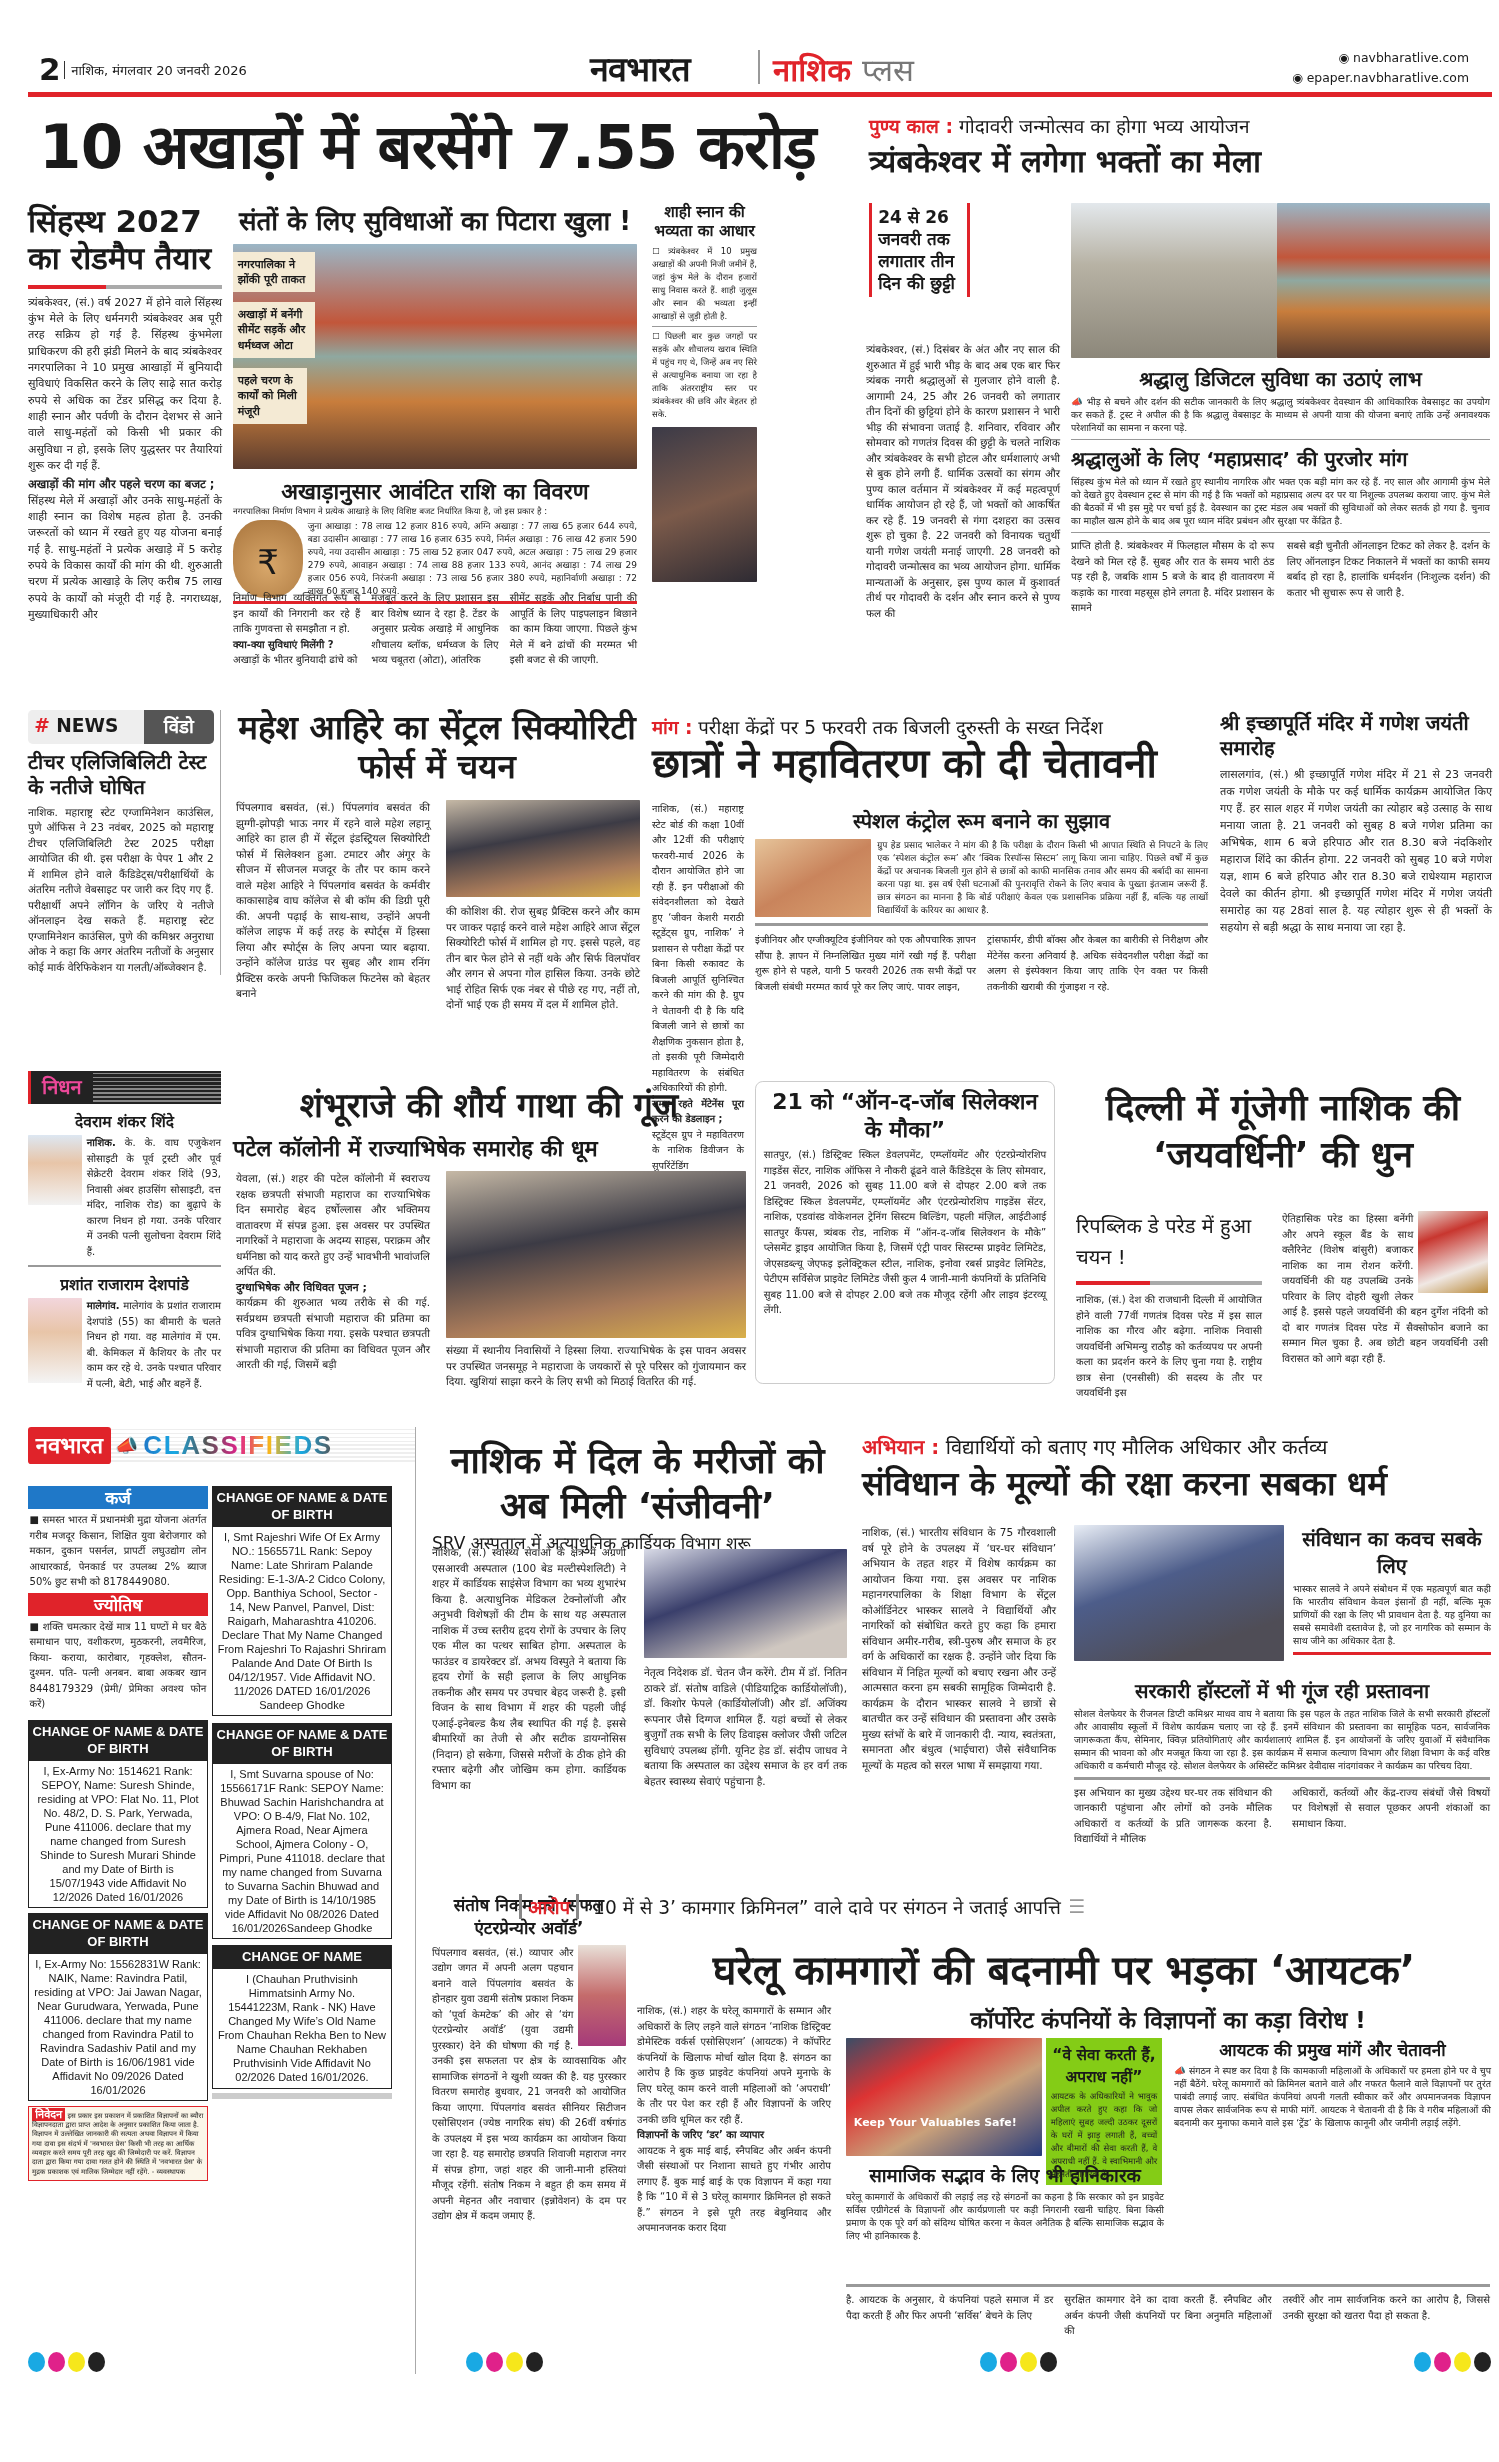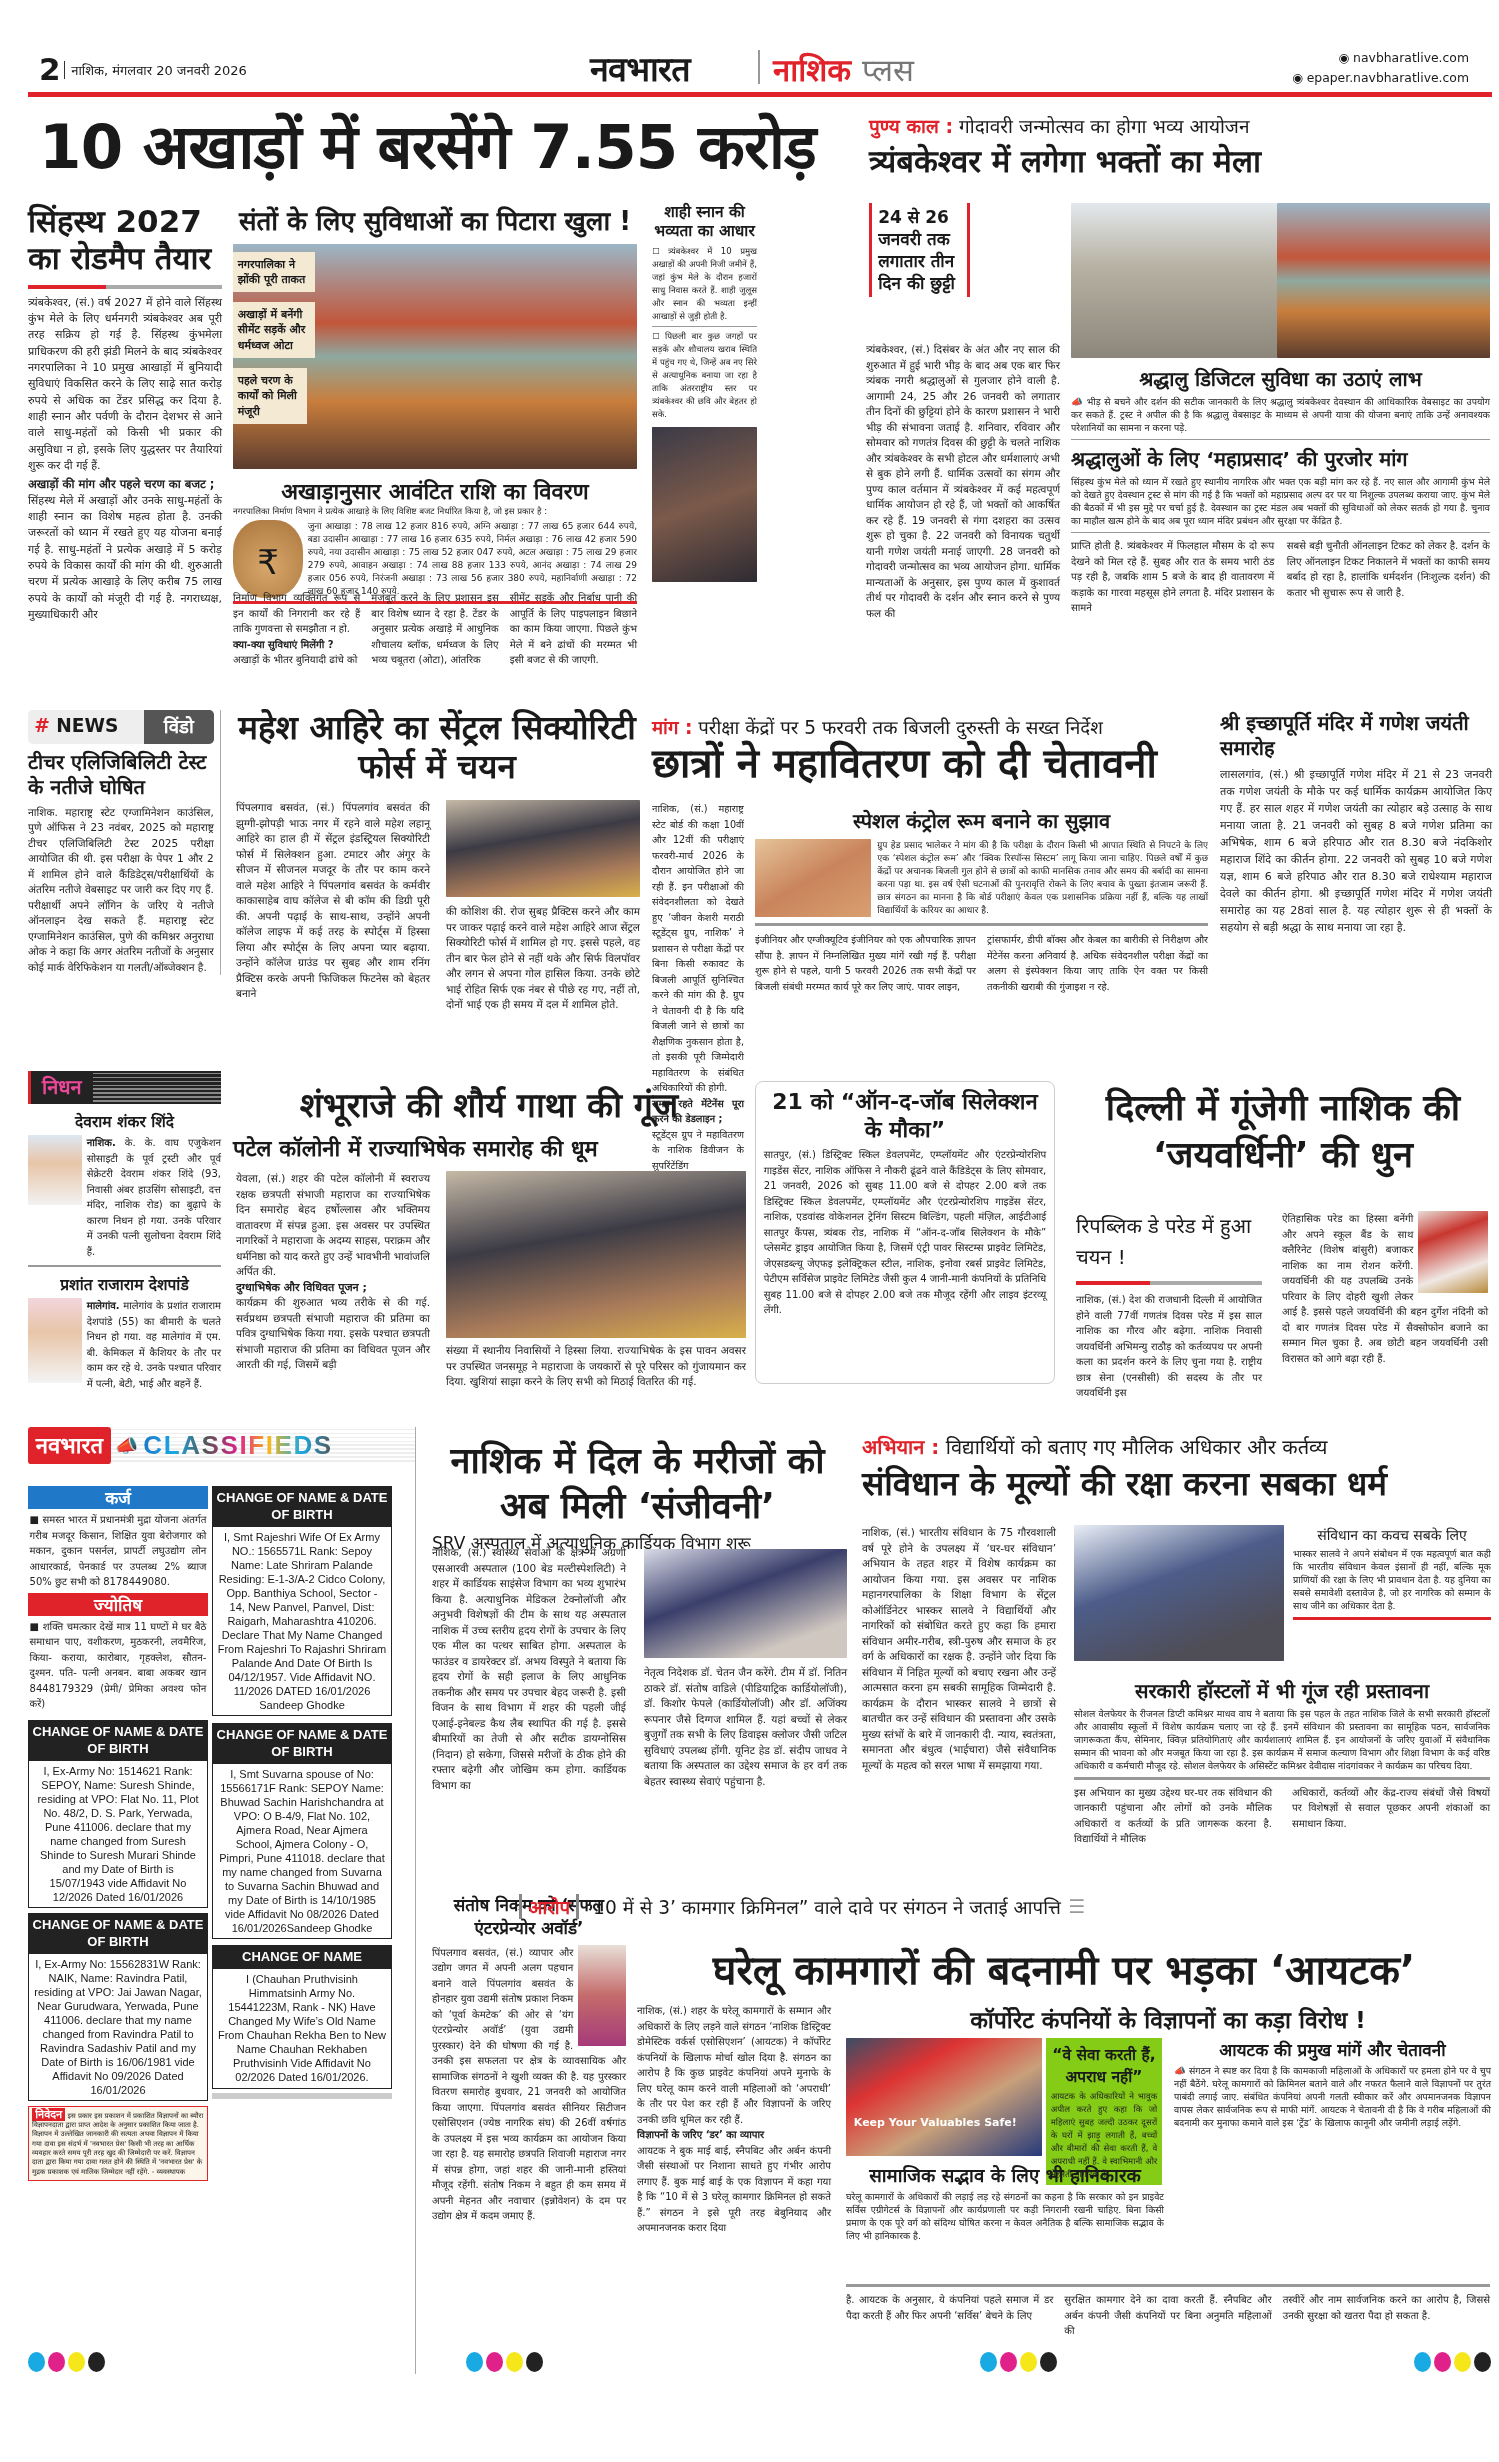--- a/index.html
+++ b/index.html
@@ -255,21 +255,21 @@
 <div class="abs img med" style="left:644px;top:1549px;width:203px;height:109px"></div>
 <p class="abs body" style="left:644px;top:1665px;width:203px;font-size:10.5px">नेतृत्व निदेशक डॉ. चेतन जैन करेंगे. टीम में डॉ. नितिन ठाकरे डॉ. संतोष वाडिले (पीडियाट्रिक कार्डियोलॉजी), डॉ. किशोर फेपले (कार्डियोलॉजी) और डॉ. अजिंक्य रूपनार जैसे दिग्गज शामिल हैं. यहां बच्चों से लेकर बुजुर्गों तक सभी के लिए डिवाइस क्लोजर जैसी जटिल सुविधाएं उपलब्ध होंगी. यूनिट हेड डॉ. संदीप जाधव ने बताया कि अस्पताल का उद्देश्य समाज के हर वर्ग तक बेहतर स्वास्थ्य सेवाएं पहुंचाना है.</p>
 
 <div class="abs" style="left:862px;top:1433px;width:629px">
   <div style="font-size:20px"><span class="label-red bold">अभियान :</span> <span>विद्यार्थियों को बताए गए मौलिक अधिकार और कर्तव्य</span></div>
   <div style="font-size:33px;font-weight:bold">संविधान के मूल्यों की रक्षा करना सबका धर्म</div>
 </div>
 <p class="abs body" style="left:862px;top:1525px;width:194px;font-size:10.5px">नाशिक, (सं.) भारतीय संविधान के 75 गौरवशाली वर्ष पूरे होने के उपलक्ष्य में ‘घर-घर संविधान’ अभियान के तहत शहर में विशेष कार्यक्रम का आयोजन किया गया. इस अवसर पर नाशिक महानगरपालिका के शिक्षा विभाग के सेंट्रल कोऑर्डिनेटर भास्कर सालवे ने विद्यार्थियों और नागरिकों को संबोधित करते हुए कहा कि हमारा संविधान अमीर-गरीब, स्त्री-पुरुष और समाज के हर वर्ग के अधिकारों का रक्षक है. उन्होंने जोर दिया कि संविधान में निहित मूल्यों को बचाए रखना और उन्हें आत्मसात करना हम सबकी सामूहिक जिम्मेदारी है. कार्यक्रम के दौरान भास्कर सालवे ने छात्रों से बातचीत कर उन्हें संविधान की प्रस्तावना और उसके मुख्य स्तंभों के बारे में जानकारी दी. न्याय, स्वतंत्रता, समानता और बंधुत्व (भाईचारा) जैसे संवैधानिक मूल्यों के महत्व को सरल भाषा में समझाया गया.</p>
 <div class="abs img stage" style="left:1074px;top:1525px;width:210px;height:136px"></div>
 <div class="abs" style="left:1293px;top:1525px;width:198px">
-  <div style="font-size:14px;font-weight:normal;text-align:center">संविधान का कवच सबके लिए</div>
+  <div style="font-size:20px;font-weight:bold;text-align:center">संविधान का कवच सबके लिए</div>
   <p class="small" style="margin-top:3.1px">भास्कर सालवे ने अपने संबोधन में एक महत्वपूर्ण बात कही कि भारतीय संविधान केवल इंसानों ही नहीं, बल्कि मूक प्राणियों की रक्षा के लिए भी प्रावधान देता है. यह दुनिया का सबसे समावेशी दस्तावेज है, जो हर नागरिक को सम्मान के साथ जीने का अधिकार देता है.</p>
   <div style="height:3.1px;background:#e0232a;margin-top:4.7px"></div>
 </div>
 <div class="abs" style="left:1074px;top:1677px;width:416px">
   <div style="font-size:20px;font-weight:bold;text-align:center">सरकारी हॉस्टलों में भी गूंज रही प्रस्तावना</div>
   <p class="small" style="margin-top:3.1px">सोशल वेलफेयर के रीजनल डिप्टी कमिश्नर माधव वाघ ने बताया कि इस पहल के तहत नाशिक जिले के सभी सरकारी हॉस्टलों और आवासीय स्कूलों में विशेष कार्यक्रम चलाए जा रहे हैं. इनमें संविधान की प्रस्तावना का सामूहिक पठन, सार्वजनिक जागरूकता कैंप, सेमिनार, क्विज़ प्रतियोगिताएं और कार्यशालाएं शामिल हैं. इन आयोजनों के जरिए युवाओं में संवैधानिक सम्मान की भावना को और मजबूत किया जा रहा है. इस कार्यक्रम में समाज कल्याण विभाग और शिक्षा विभाग के कई वरिष्ठ अधिकारी व कर्मचारी मौजूद रहे. सोशल वेलफेयर के असिस्टेंट कमिश्नर देवीदास नांदगांवकर ने कार्यक्रम का परिचय दिया.</p>
   <div style="height:3.1px;background:#999;margin:4.7px 0"></div>
   <div style="display:flex;gap:20px">
     <p class="body" style="flex:1">इस अभियान का मुख्य उद्देश्य घर-घर तक संविधान की जानकारी पहुंचाना और लोगों को उनके मौलिक अधिकारों व कर्तव्यों के प्रति जागरूक करना है. विद्यार्थियों ने मौलिक</p>
     <p class="body" style="flex:1">अधिकारों, कर्तव्यों और केंद्र-राज्य संबंधों जैसे विषयों पर विशेषज्ञों से सवाल पूछकर अपनी शंकाओं का समाधान किया.</p>

